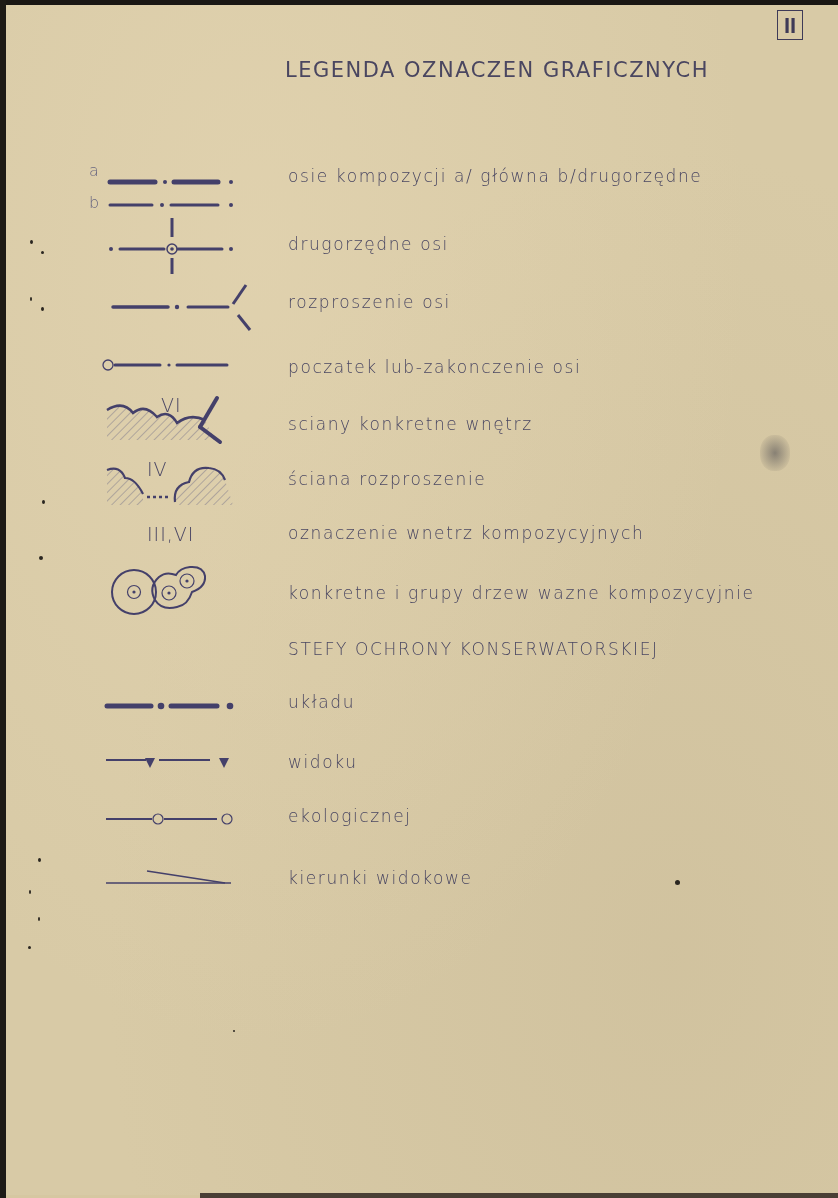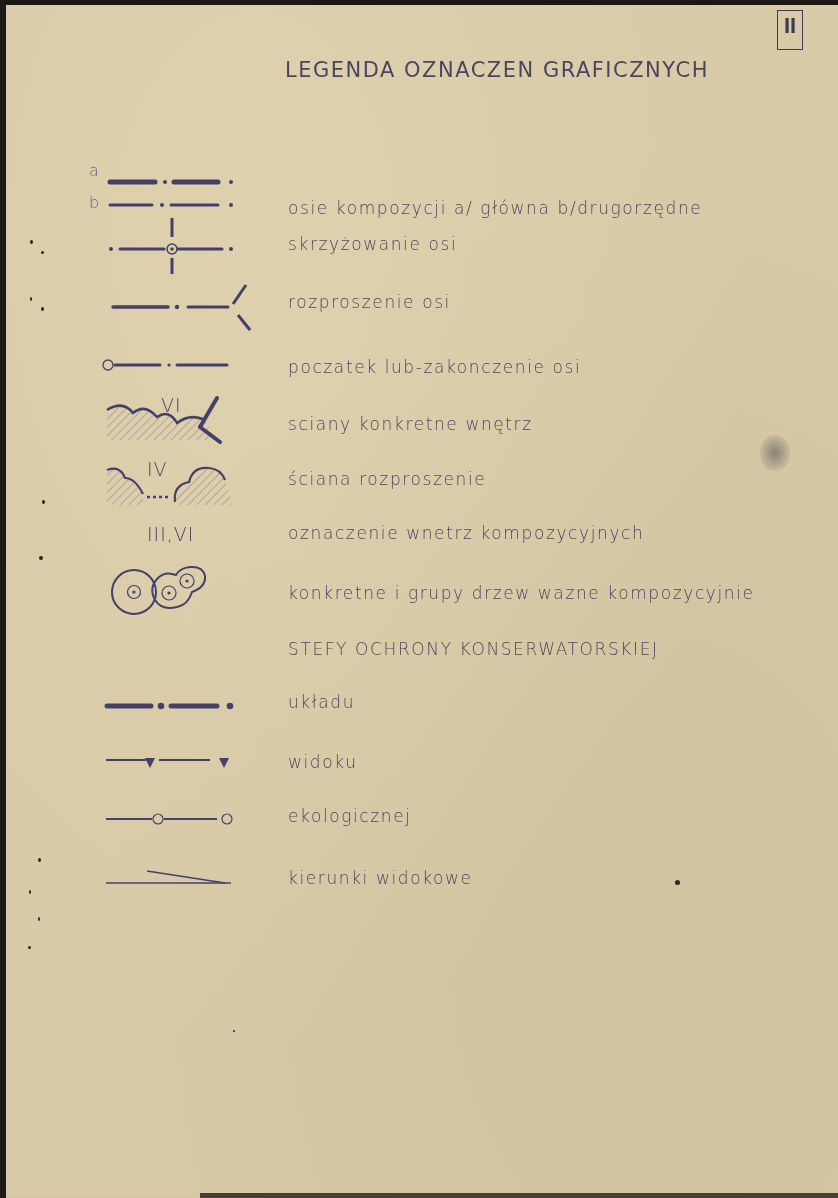--- a/index.html
+++ b/index.html
@@ -13,21 +13,21 @@
     background:
       radial-gradient(ellipse at 30% 20%, rgba(230,215,180,0.55), rgba(0,0,0,0) 60%),
       radial-gradient(ellipse at 80% 80%, rgba(200,185,150,0.45), rgba(0,0,0,0) 60%),
       #d8caa6;
   }
   .left-edge { position: absolute; left: 0; top: 0; width: 6px; height: 1198px; background: #1d1a16; }
   .top-edge { position: absolute; left: 0; top: 0; width: 838px; height: 5px; background: #1a1714; }
   .bottom-edge { position: absolute; left: 200px; top: 1193px; width: 638px; height: 5px; background: #4a3f35; }
 
   .page-num-box {
-    position: absolute; left: 777px; top: 10px; width: 26px; height: 40px;
+    position: absolute; left: 777px; top: 10px; width: 26px; height: 30px;
     border: 1.5px solid #3e3a57; color: #3e3a57;
     font-family: "Liberation Sans", sans-serif; font-weight: bold; font-size: 22px;
     text-align: center; line-height: 30px; box-sizing: border-box;
   }
   .title {
     position: absolute; left: 285px; top: 58px;
     font-family: "DejaVu Sans", sans-serif; font-weight: normal; font-size: 21px;
     letter-spacing: 1.5px; color: #4a4660; white-space: nowrap;
   }
   .label {
@@ -69,33 +69,33 @@
 <svg class="sym" style="left:100px;top:175px;" width="140" height="40">
   <line class="ink" x1="10" y1="7" x2="55" y2="7" stroke-width="5" stroke-linecap="round"></line>
   <circle class="inkf" cx="65" cy="7" r="2"></circle>
   <line class="ink" x1="74" y1="7" x2="118" y2="7" stroke-width="5" stroke-linecap="round"></line>
   <circle class="inkf" cx="131" cy="7" r="2"></circle>
   <line class="ink" x1="10" y1="30" x2="52" y2="30" stroke-width="3" stroke-linecap="round"></line>
   <circle class="inkf" cx="62" cy="30" r="2"></circle>
   <line class="ink" x1="71" y1="30" x2="118" y2="30" stroke-width="3" stroke-linecap="round"></line>
   <circle class="inkf" cx="131" cy="30" r="2"></circle>
 </svg>
-<div class="label" style="top:166px;margin-top:32px;">osie kompozycji a/ główna b/drugorzędne</div>
+<div class="label" style="top:166px;">osie kompozycji a/ główna b/drugorzędne</div>
 
 <svg class="sym" style="left:100px;top:215px;" width="140" height="60">
   <circle class="inkf" cx="11" cy="34" r="2"></circle>
   <line class="ink" x1="20" y1="34" x2="64" y2="34" stroke-width="3" stroke-linecap="round"></line>
   <circle class="ink" cx="72" cy="34" r="5" stroke-width="1.5"></circle>
   <circle class="inkf" cx="72" cy="34" r="1.8"></circle>
   <line class="ink" x1="78" y1="34" x2="122" y2="34" stroke-width="3" stroke-linecap="round"></line>
   <circle class="inkf" cx="131" cy="34" r="2"></circle>
   <line class="ink" x1="72" y1="3" x2="72" y2="22" stroke-width="3"></line>
   <line class="ink" x1="72" y1="43" x2="72" y2="59" stroke-width="3"></line>
 </svg>
-<div class="label" style="top:234px;">skrzyżowanie osi</div>
+<div class="label" style="top:234px;">drugorzędne osi</div>
 
 <svg class="sym" style="left:100px;top:282px;" width="150" height="60">
   <line class="ink" x1="13" y1="25" x2="68" y2="25" stroke-width="3.5" stroke-linecap="round"></line>
   <circle class="inkf" cx="77" cy="25" r="2.2"></circle>
   <line class="ink" x1="88" y1="25" x2="128" y2="25" stroke-width="3" stroke-linecap="round"></line>
   <line class="ink" x1="133" y1="22" x2="146" y2="3" stroke-width="3"></line>
   <line class="ink" x1="138" y1="33" x2="150" y2="48" stroke-width="3"></line>
 </svg>
 <div class="label" style="top:292px;">rozproszenie osi</div>
 

